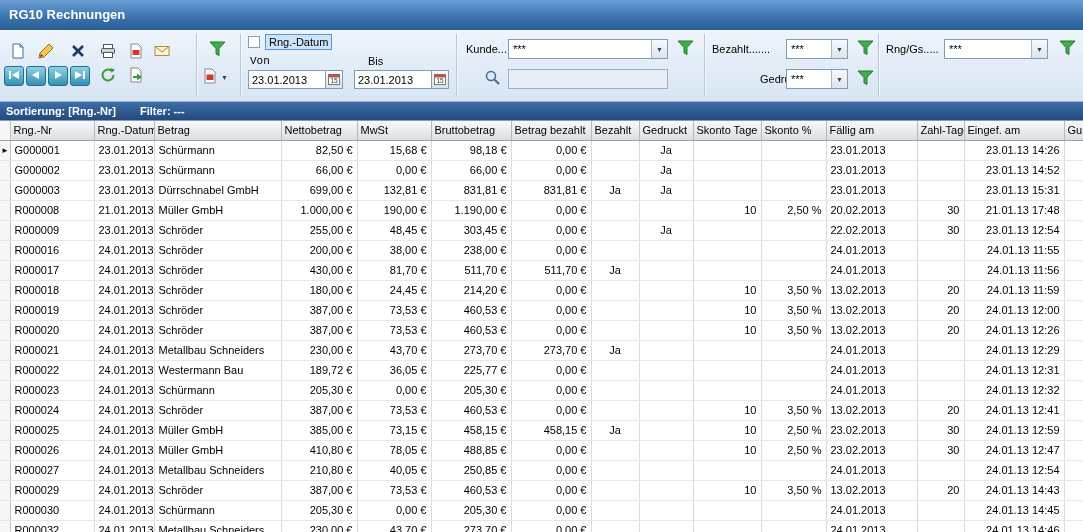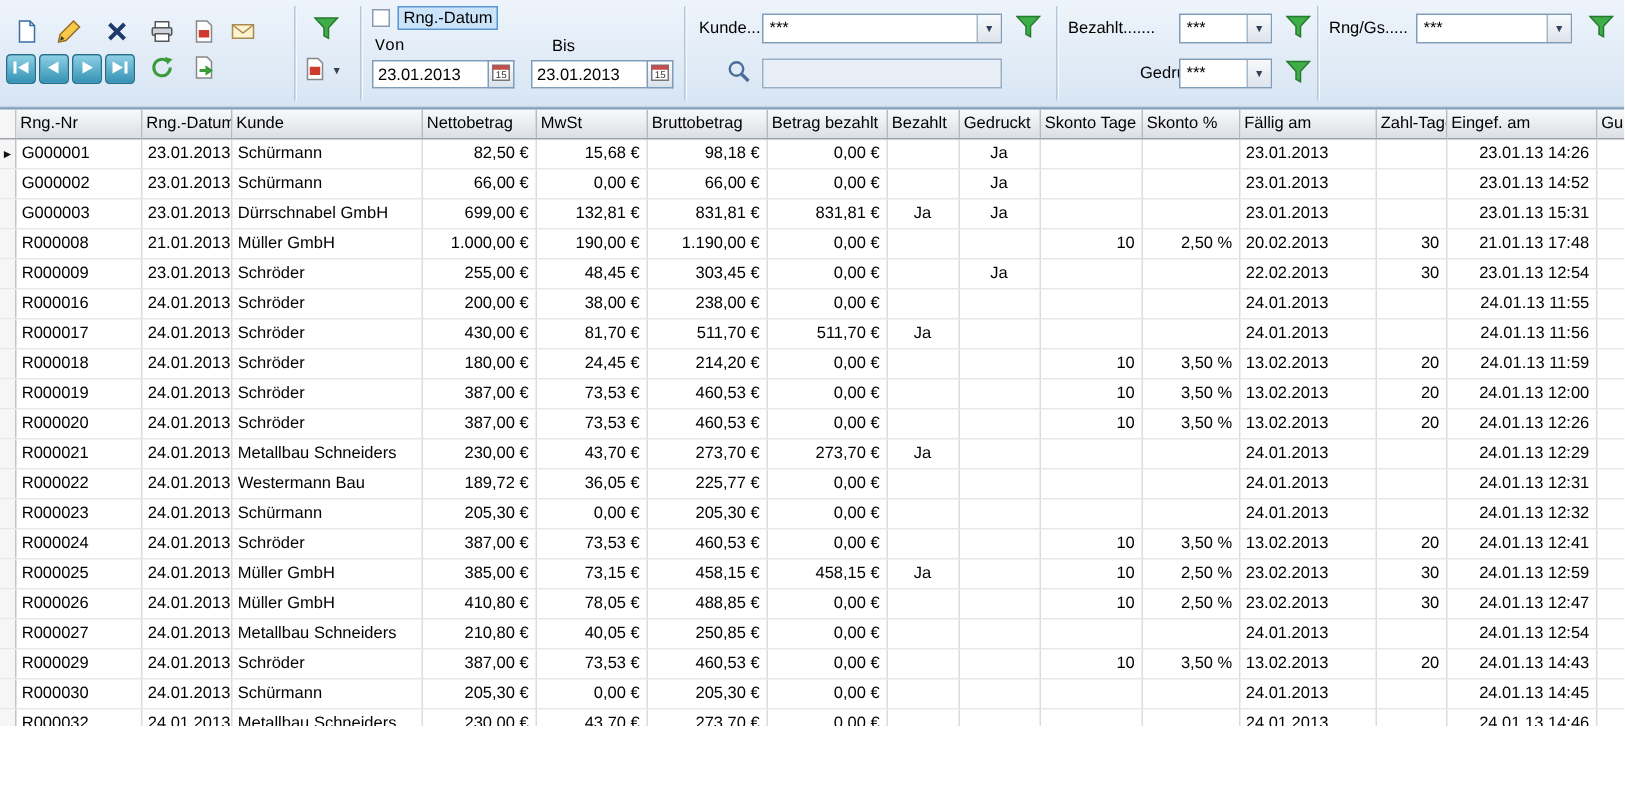--- a/index.html
+++ b/index.html
@@ -49,20 +49,23 @@
     line-height:15px; white-space:nowrap; overflow:hidden; background:#fff; color:#000; }
   td.sel, th.sel { padding:0 0 0 1px; font-size:8px; color:#111; background:#f6f6f6;
     border-right:1px solid #c3c3c3; }
   .al-l { text-align:left; } .al-r { text-align:right; } .al-c { text-align:center; }
 </style>
 </head>
 <body>
 
 <div class="app">
 
+  <div class="titlebar">
+    <span>RG10 Rechnungen</span>
+  </div>
 
   <div class="toolbar">
 
     <div class="tbtn" style="left:6px;top:10px;">
       <span>
         <svg width="16" height="16">
             <path d="M3 1 h7 l3 3 v11 h-10 z" fill="#fff" stroke="#3a6ea5"></path>
             <path d="M10 1 v3 h3" fill="none" stroke="#3a6ea5"></path>
           </svg>
       </span>
@@ -252,20 +255,24 @@
     </div>
     <div class="funnelbtn" style="left:1056px;top:8px;">
       <span>
         <svg width="17" height="16">
             <path d="M1 1 h15 l-6 6.5 v7 l-3 -1.6 v-5.4 z" fill="#3fae49" stroke="#267a2e"></path>
           </svg>
       </span>
     </div>
   </div>
 
+  <div class="sortbar">
+    <span>Sortierung: [Rng.-Nr]</span>
+    <span class="filter">Filter: ---</span>
+  </div>
 
   <div class="gridwrap">
     <table>
         <colgroup>
           <col style="width: 10px;">
           <col style="width: 84px;">
           <col style="width: 60px;">
           <col style="width: 127px;">
           <col style="width: 76px;">
           <col style="width: 74px;">
@@ -278,21 +285,21 @@
           <col style="width: 91px;">
           <col style="width: 47px;">
           <col style="width: 100px;">
           <col style="width: 30px;">
         </colgroup>
         <thead>
           <tr>
             <th class="sel"></th>
             <th>Rng.-Nr</th>
             <th>Rng.-Datum</th>
-            <th>Kunde</th>
+            <th>Betrag</th>
             <th>Nettobetrag</th>
             <th>MwSt</th>
             <th>Bruttobetrag</th>
             <th>Betrag bezahlt</th>
             <th>Bezahlt</th>
             <th>Gedruckt</th>
             <th>Skonto Tage</th>
             <th>Skonto %</th>
             <th>Fällig am</th>
             <th>Zahl-Tage</th>

